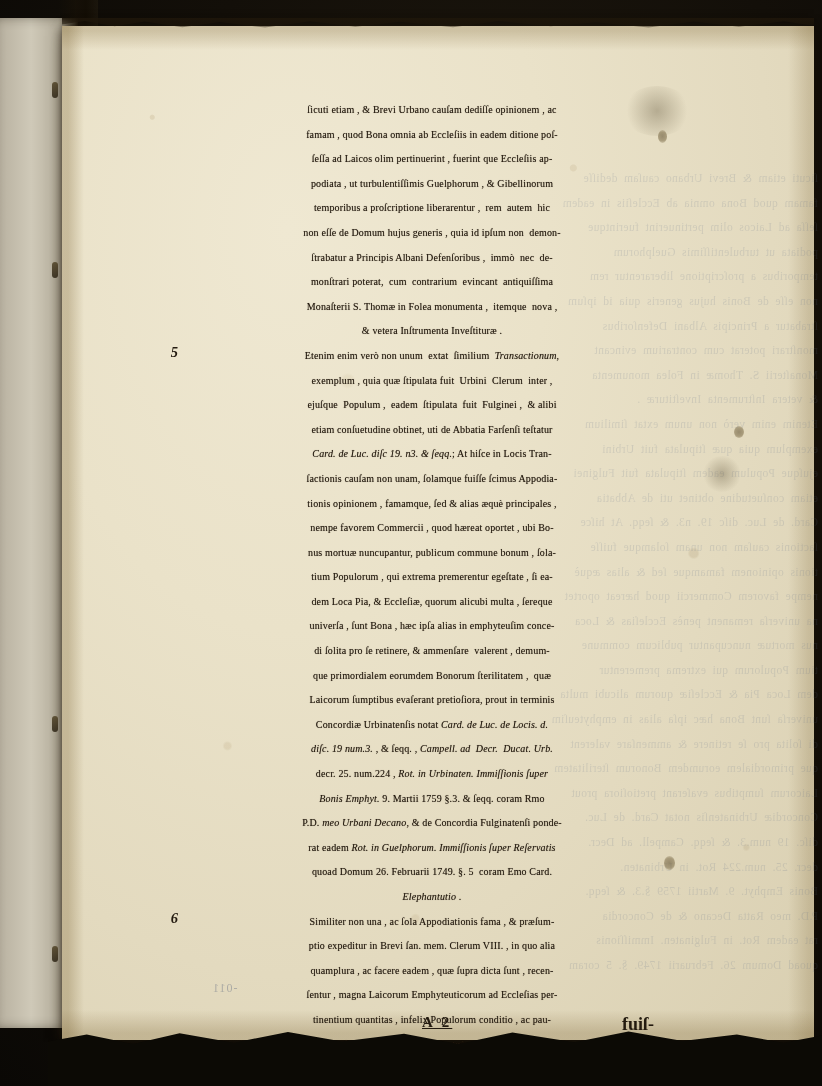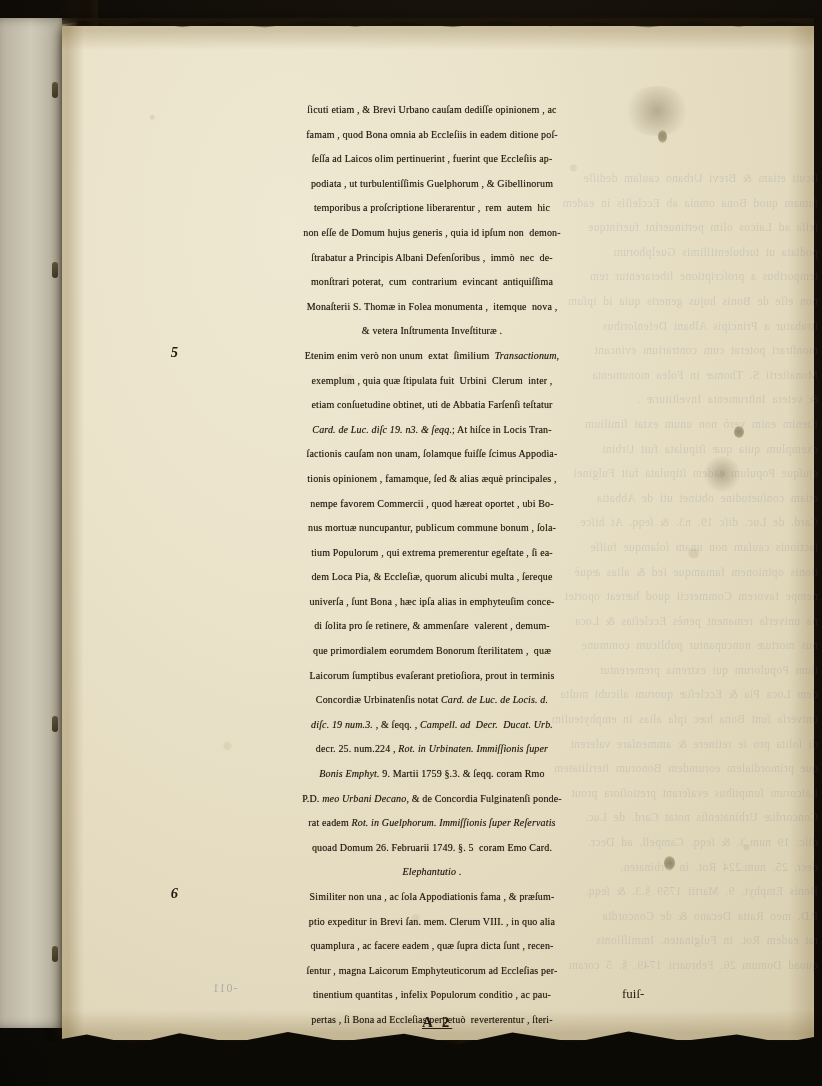--- a/index.html
+++ b/index.html
@@ -107,22 +107,22 @@
     text-shadow:0 0 .7px rgba(40,28,14,.55);
     text-align:center;
   }
   .line i{font-style:italic;}
 
   .signature{
     position:absolute;left:360px;top:988px;
     font-size:15px;font-weight:bold;letter-spacing:3px;color:#241b10;text-decoration:underline;
   }
   .catchword{
-    position:absolute;left:560px;top:960px;
-    font-size:13px;color:#231a0f;
+    position:absolute;left:560px;top:988px;
+    font-size:18px;color:#231a0f;font-weight:bold;
   }
   .folio-ghost{
     position:absolute;left:150px;top:955px;
     font-size:12px;color:#6a7285;opacity:.45;transform:scaleX(-1);
     letter-spacing:1px;
   }
 
   
   .sewing{
     position:absolute;left:52px;width:6px;height:16px;border-radius:3px;
@@ -198,20 +198,21 @@
           <span class="line">non eſſe de Domum hujus generis , quia id ipſum non  demon-</span>
           <span class="line">ſtrabatur a Principis Albani Defenſoribus ,  immò  nec  de-</span>
           <span class="line">monſtrari poterat,  cum  contrarium  evincant  antiquiſſima</span>
           <span class="line">Monaſterii S. Thomæ in Folea monumenta ,  itemque  nova ,</span>
           <span class="line">&amp; vetera Inſtrumenta Inveſtituræ .</span>
         </div>
         <div class="para">
           <span class="pnum">5</span>
           <span class="line">Etenim enim verò non unum  extat  ſimilium  <i>Transactionum</i>,</span>
           <span class="line">exemplum , quia quæ ſtipulata fuit  Urbini  Clerum  inter ,</span>
+          <span class="line">ejuſque  Populum ,  eadem  ſtipulata  fuit  Fulginei ,  &amp; alibi</span>
           <span class="line">etiam conſuetudine obtinet, uti de Abbatia Farſenſi teſtatur</span>
           <span class="line"><i>Card. de Luc. diſc 19. n3. &amp; ſeqq.</i>; At hiſce in Locis Tran-</span>
           <span class="line">ſactionis cauſam non unam, ſolamque fuiſſe ſcimus Appodia-</span>
           <span class="line">tionis opinionem , famamque, ſed &amp; alias æquè principales ,</span>
           <span class="line">nempe favorem Commercii , quod hæreat oportet , ubi Bo-</span>
           <span class="line">nus mortuæ nuncupantur, publicum commune bonum , ſola-</span>
           <span class="line">tium Populorum , qui extrema premerentur egeſtate , ſi ea-</span>
           <span class="line">dem Loca Pia, &amp; Eccleſiæ, quorum alicubi multa , ſereque</span>
           <span class="line">univerſa , ſunt Bona , hæc ipſa alias in emphyteuſim conce-</span>
           <span class="line">di ſolita pro ſe retinere, &amp; ammenſare  valerent , demum-</span>

